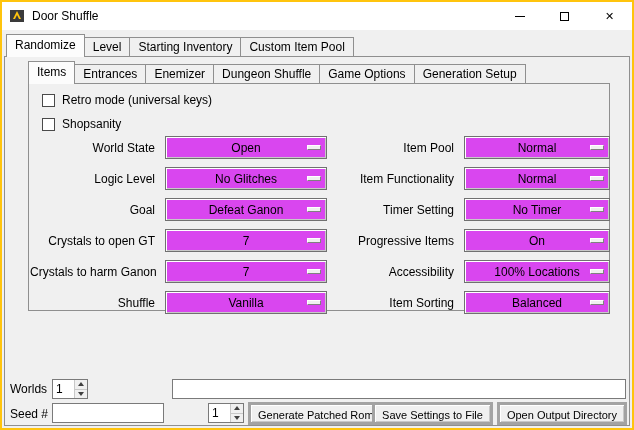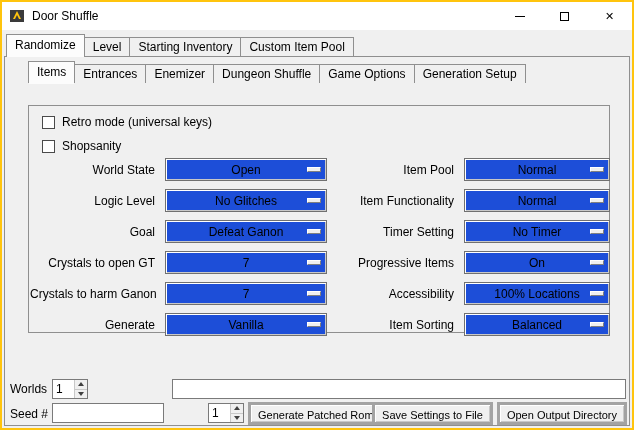--- a/index.html
+++ b/index.html
@@ -27,38 +27,38 @@
     border:1px solid #8f8f8f; border-bottom:none; background:#f0f0f0;
     height:19px; line-height:18px; padding:0 8px; margin-right:-1px; white-space:nowrap; cursor:default;
   }
   .tab.selected { position:relative; height:22px; line-height:21px; background:#fcfcfc; z-index:4; }
   .tab.selected::after { content:""; position:absolute; left:0; right:0; bottom:-1px; height:1px; background:#fcfcfc; }
 
   .outer-tabstrip { left:4px; top:32px; height:22px; }
   .outer-panel { position:absolute; left:2px; top:54px; width:626px; height:370px; border:1px solid #8f8f8f; background:#f0f0f0; }
 
   .inner-tabstrip { left:26px; top:59px; height:22px; }
-  .inner-panel { position:absolute; left:26px; top:81px; width:582px; height:228px; border:1px solid #8f8f8f; background:#f0f0f0;margin-top:22px; }
+  .inner-panel { position:absolute; left:26px; top:81px; width:582px; height:228px; border:1px solid #8f8f8f; background:#f0f0f0; }
 
   
   .check-row { position:absolute; left:13px; display:flex; align-items:center; height:16px; }
   .check-row.r1 { top:8px; }
   .check-row.r2 { top:32px; }
   .checkbox { width:13px; height:13px; background:#fff; border:1px solid #4a4a4a; display:inline-block; }
   .check-label { margin-left:7px; }
 
   
   .settings {
     position:absolute; left:1px; top:52px; width:580px;
     display:grid; grid-template-columns:130px 162px 127px 146px;
     column-gap:5px; row-gap:8px; align-items:center;
   }
   .slabel { text-align:right; padding-right:5px; white-space:nowrap; }
   .dropdown {
-    position:relative; height:23px; background:#1d4ed8;
+    position:relative; height:23px; background:#d946ef;
     border:1px solid #707070;
     box-shadow:inset 1px 1px 0 #ffffff, inset -1px -1px 0 #c8c8c8;
     display:flex; align-items:center; justify-content:center; cursor:default;
   }
   .dd-value { white-space:nowrap; }
   .dd-indicator {
     position:absolute; right:5px; top:50%; margin-top:-3px;
     width:14px; height:5px; background:#f0f0f0;
     border-top:1px solid #ffffff; border-left:1px solid #ffffff;
     border-bottom:1px solid #808080; border-right:1px solid #808080;
@@ -192,21 +192,21 @@
       <div class="dropdown">
         <span class="dd-value">7</span>
         <span class="dd-indicator"></span>
       </div>
       <span class="slabel">Accessibility</span>
       <div class="dropdown">
         <span class="dd-value">100% Locations</span>
         <span class="dd-indicator"></span>
       </div>
 
-      <span class="slabel">Generate</span>
+      <span class="slabel">Shuffle</span>
       <div class="dropdown">
         <span class="dd-value">Vanilla</span>
         <span class="dd-indicator"></span>
       </div>
       <span class="slabel">Item Sorting</span>
       <div class="dropdown">
         <span class="dd-value">Balanced</span>
         <span class="dd-indicator"></span>
       </div>
 

